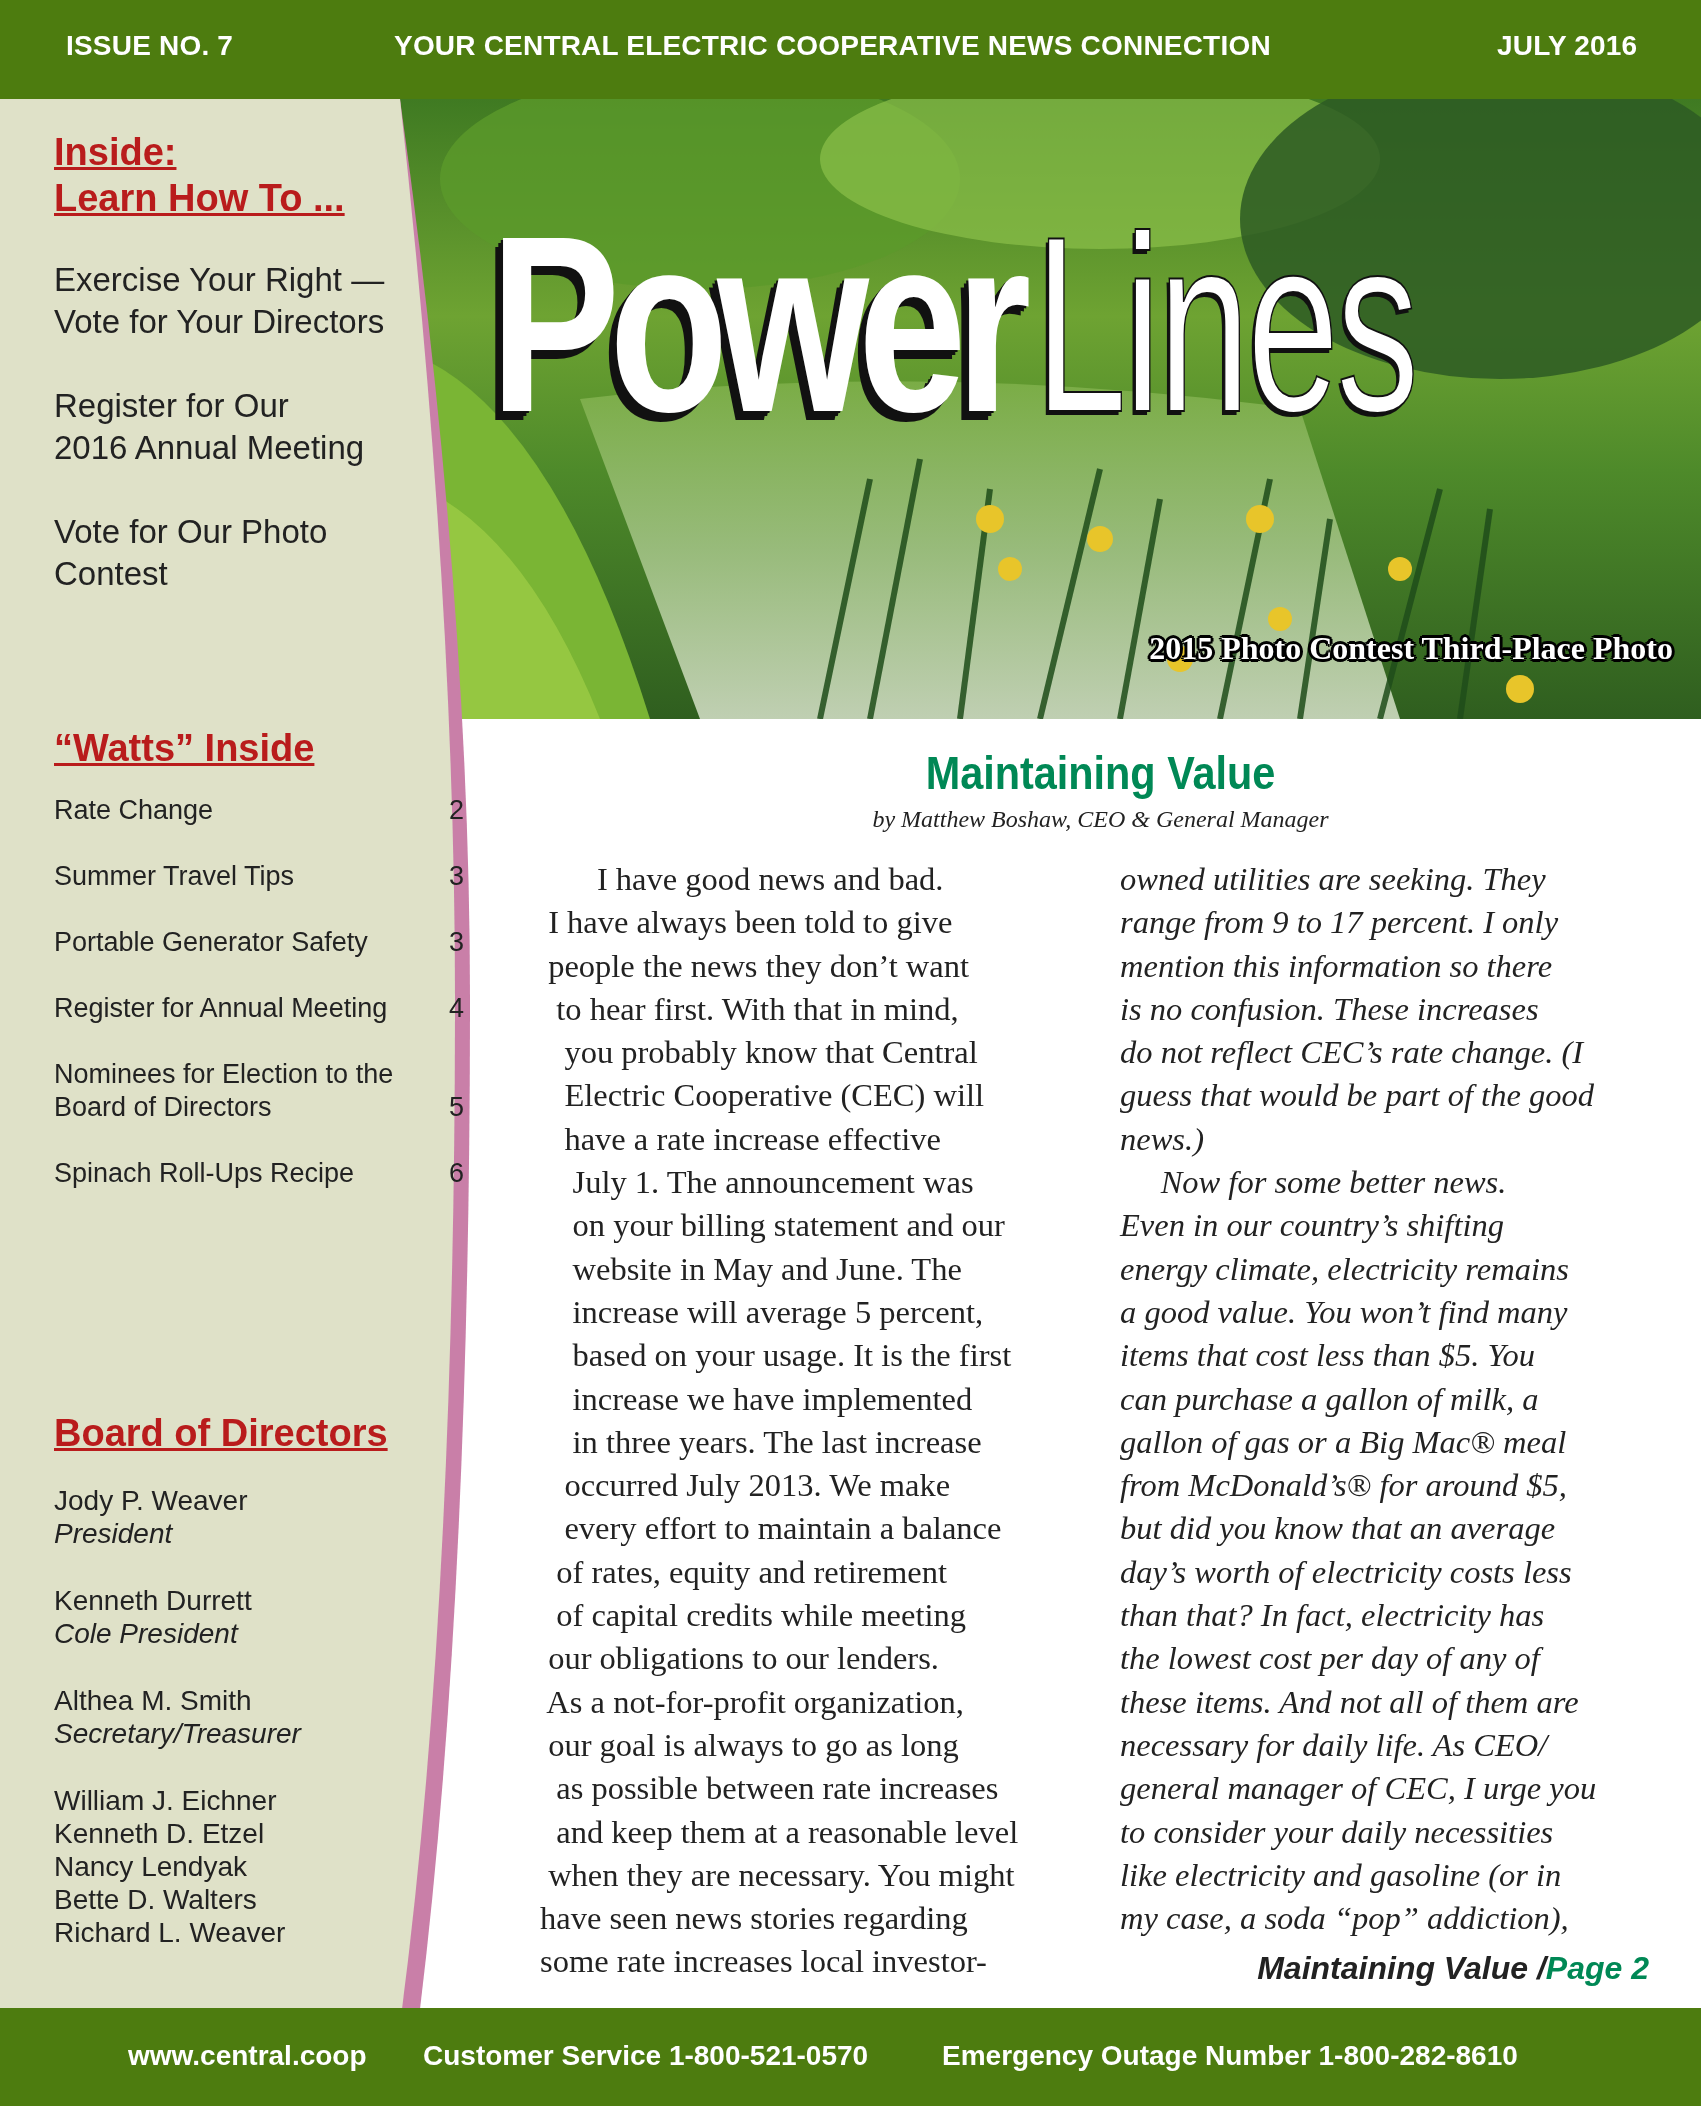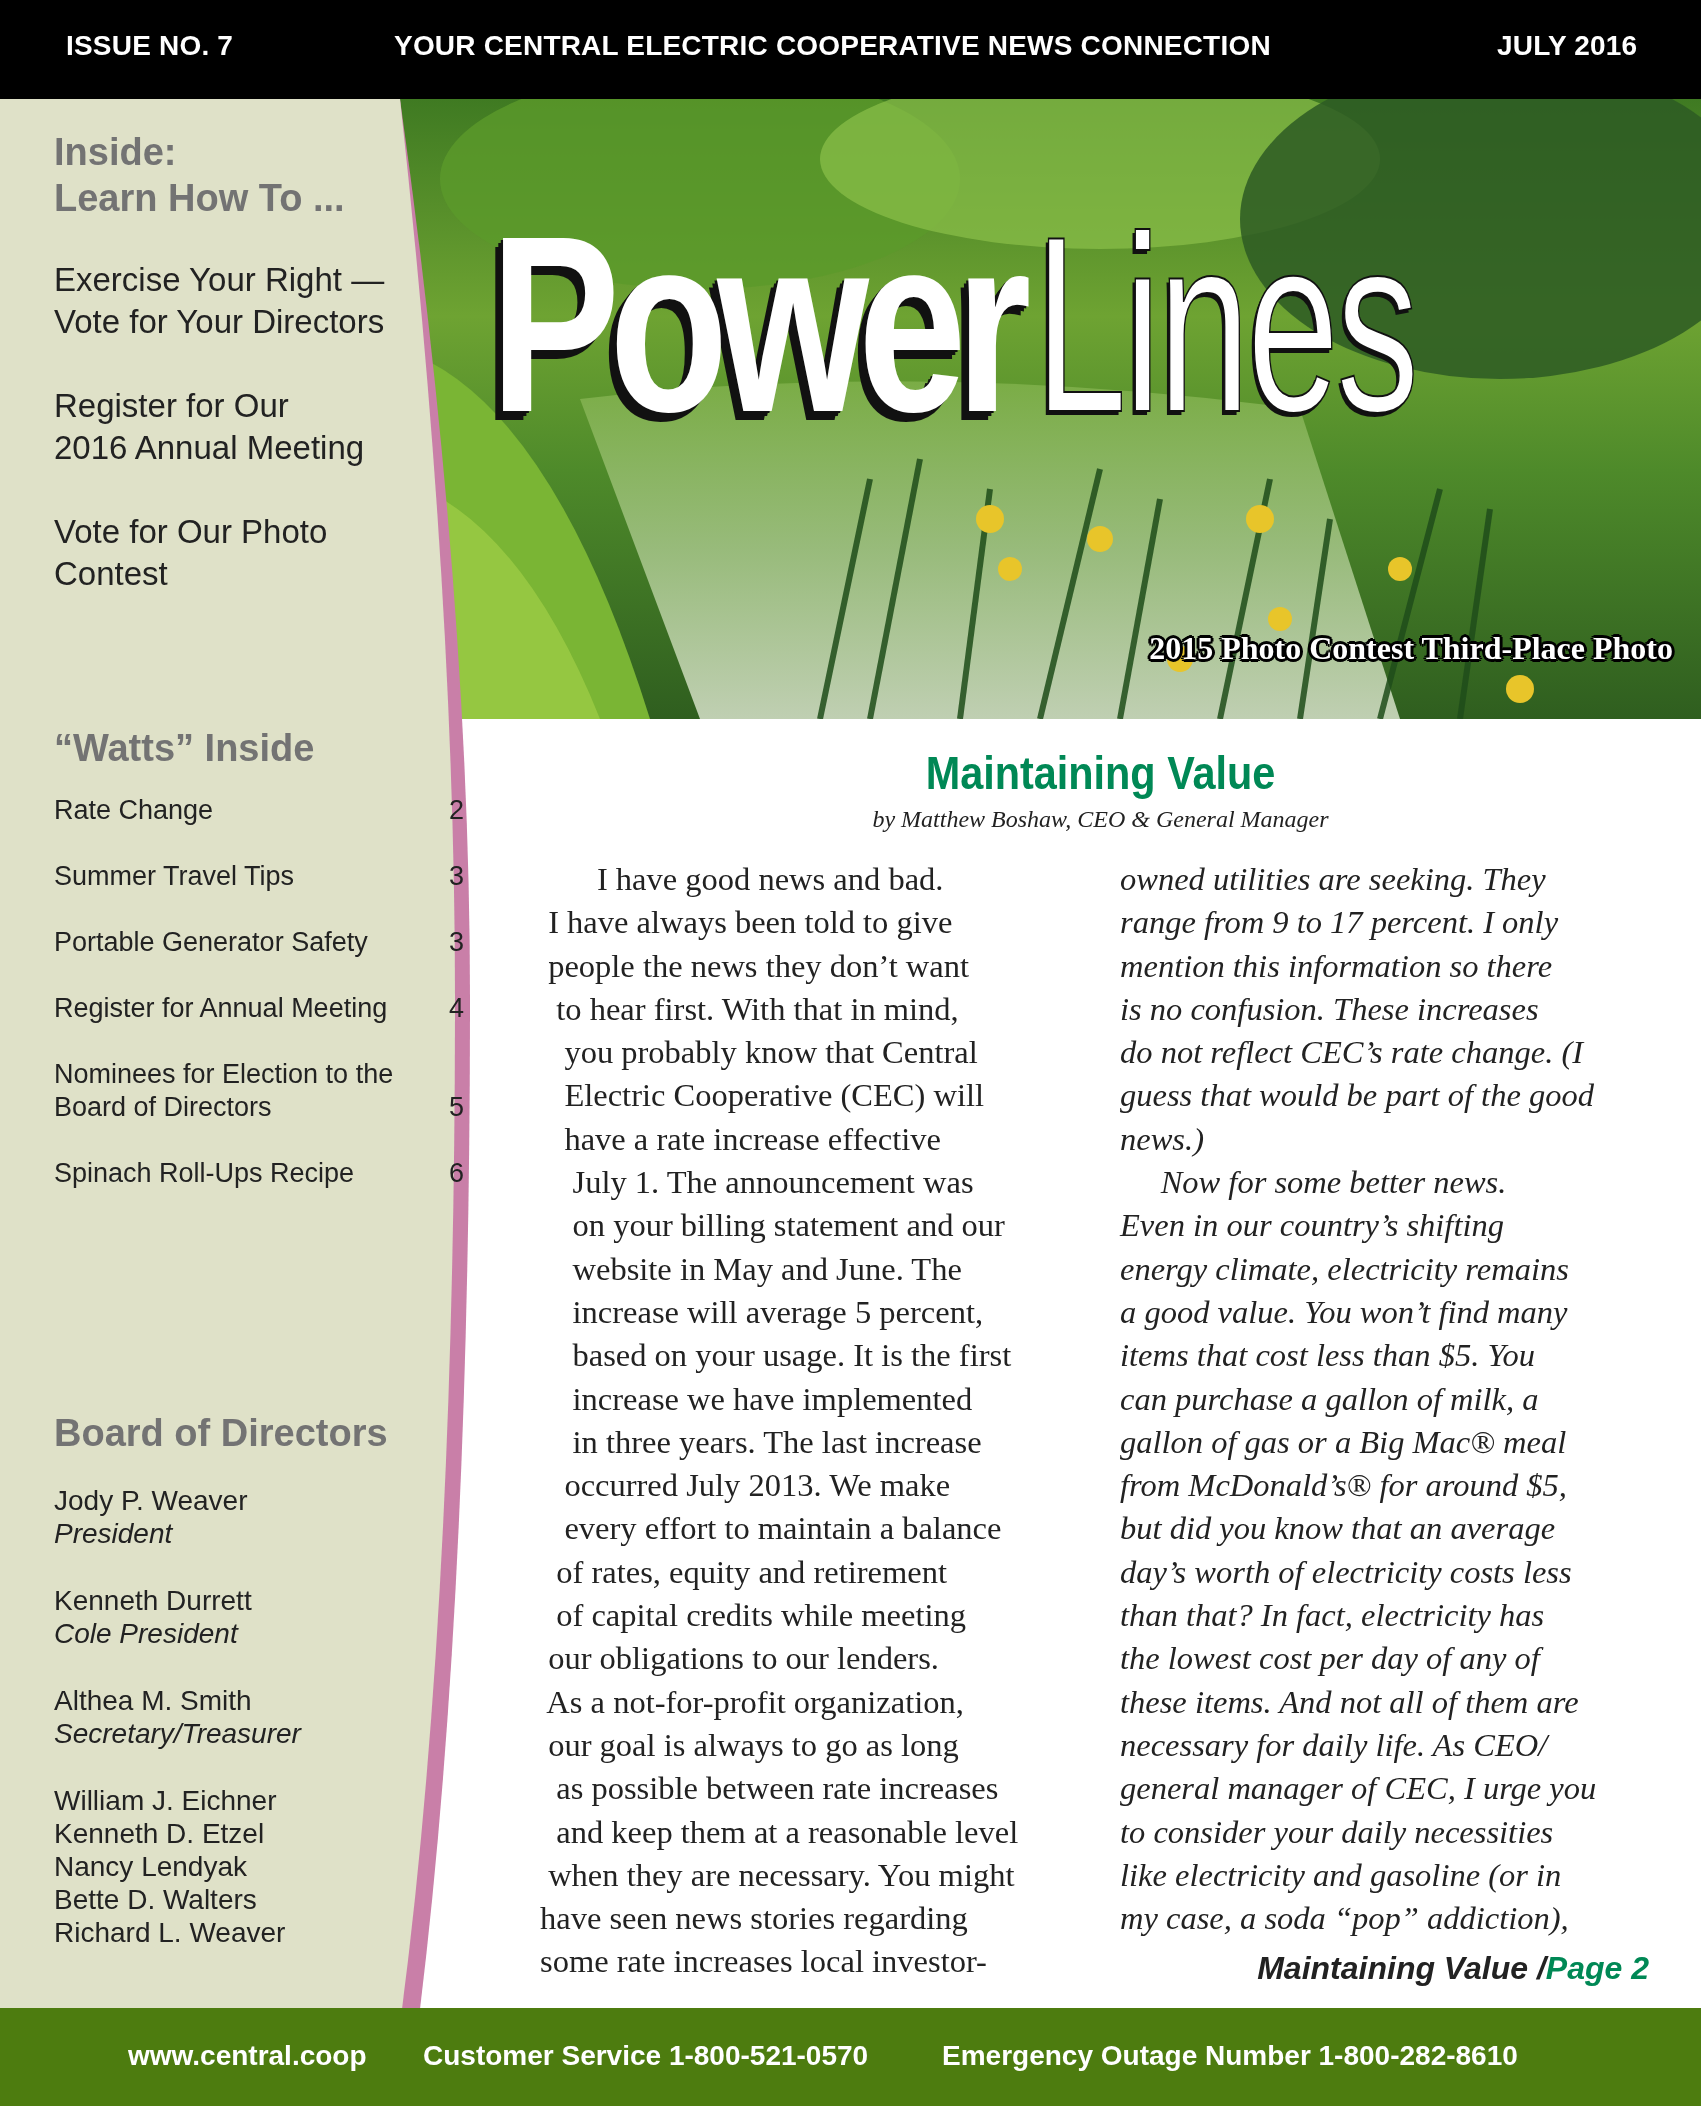--- a/index.html
+++ b/index.html
@@ -2,21 +2,21 @@
 <html><head>
 <meta charset="utf-8">
 <style>
   * { margin: 0; padding: 0; box-sizing: border-box; }
   html, body { width: 1701px; height: 2106px; background: #ffffff; overflow: hidden; }
   body { position: relative; font-family: "Liberation Sans", sans-serif; }
 
   
   .top-bar {
     position: absolute; left: 0; top: 0; width: 1701px; height: 99px;
-    background: #000000; color: #ffffff;
+    background: #4d7c0f; color: #ffffff;
     font-family: "Liberation Sans", sans-serif; font-weight: bold;
     font-size: 28px; letter-spacing: 0.2px;
   }
   .top-bar span { position: absolute; top: 30px; white-space: nowrap; }
   .top-issue { left: 66px; }
   .top-tagline { left: 394px; }
   .top-date { left: 1497px; }
 
   
   .sidebar-bg { position: absolute; left: 0; top: 99px; width: 500px; height: 1910px; }
@@ -46,21 +46,21 @@
   .photo-caption {
     position: absolute; right: 28px; top: 627px; text-align: right;
     font-family: "Liberation Serif", serif; font-weight: bold; font-size: 32px; color: #ffffff;
     line-height: 42px;
     text-shadow: 2px 2px 0 #000, -2px -2px 0 #000, 2px -2px 0 #000, -2px 2px 0 #000,
                  0 3px 0 #000, 3px 0 0 #000, 0 -3px 0 #000, -3px 0 0 #000;
   }
 
   
   .sidebar { position: absolute; left: 54px; top: 99px; width: 400px; color: #222222; }
-  .side-heading { font-family: "Liberation Sans", sans-serif; font-weight: bold; color: #737373; }
+  .side-heading { font-family: "Liberation Sans", sans-serif; font-weight: bold; color: #b91c1c; text-decoration: underline; }
   .inside-heading { position: absolute; top: 30px; left: 0; font-size: 38px; line-height: 46px; width: 420px; }
   .learn-list { position: absolute; top: 160px; left: 0; width: 420px; }
   .learn-item { font-size: 33px; line-height: 42px; margin-bottom: 42px; color: #222; }
 
   .watts-heading { position: absolute; top: 628px; left: 0; font-size: 38px; }
   .toc { position: absolute; top: 695px; left: 0; width: 410px; }
   .toc-row { position: relative; font-size: 27px; line-height: 33px; margin-bottom: 33px; padding-right: 40px; color: #222; }
   .toc-row .toc-page { position: absolute; right: 0; bottom: 0; }
 
   .board-heading { position: absolute; top: 1313px; left: 0; font-size: 38px; white-space: nowrap; }

